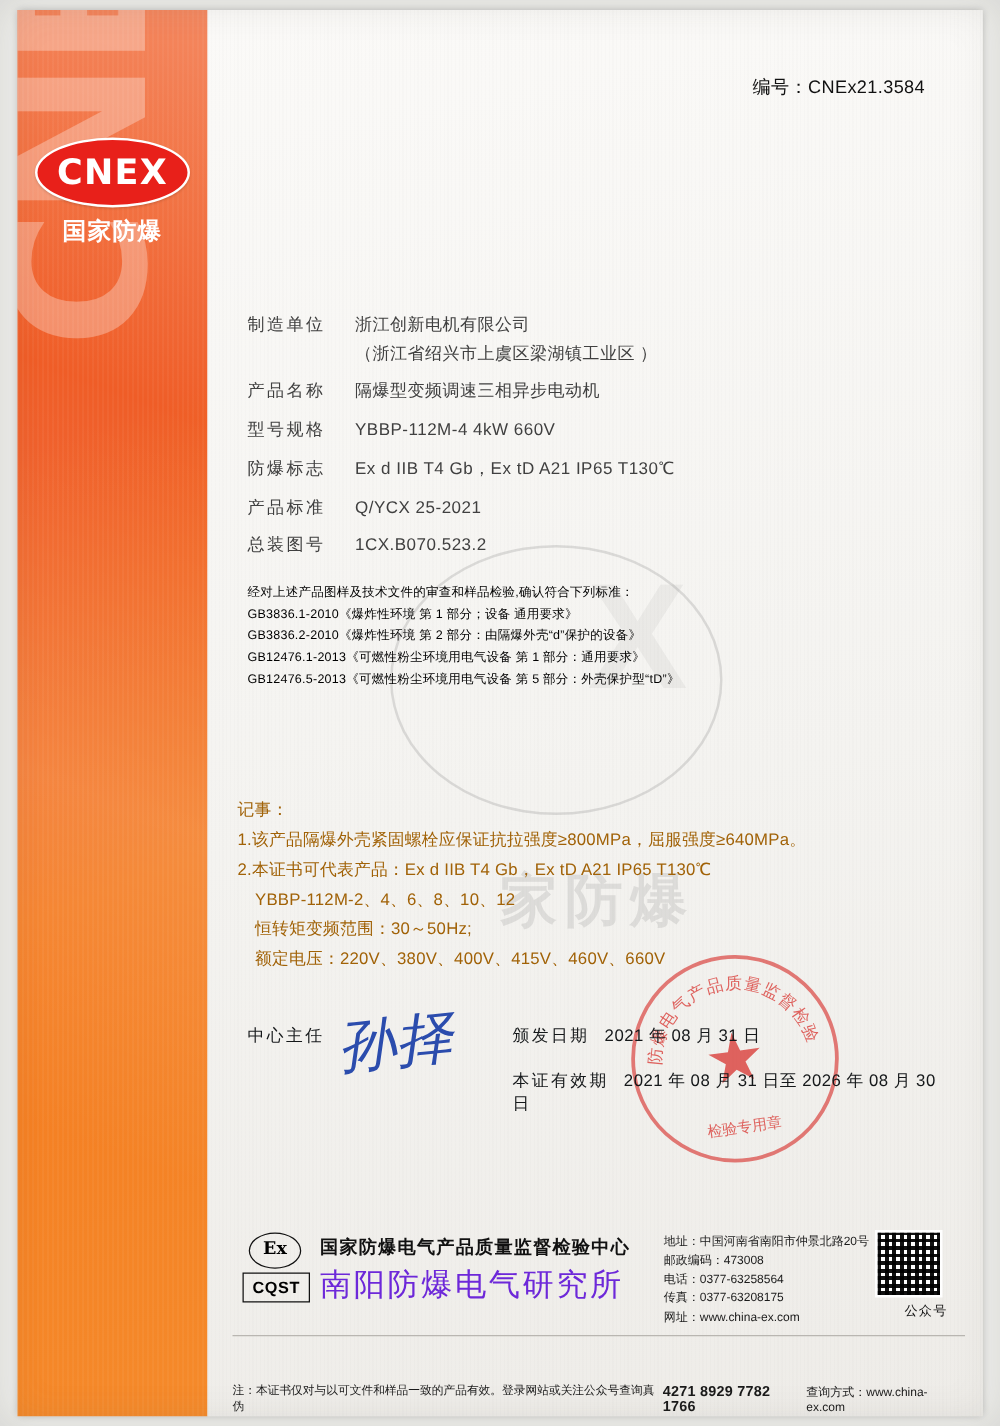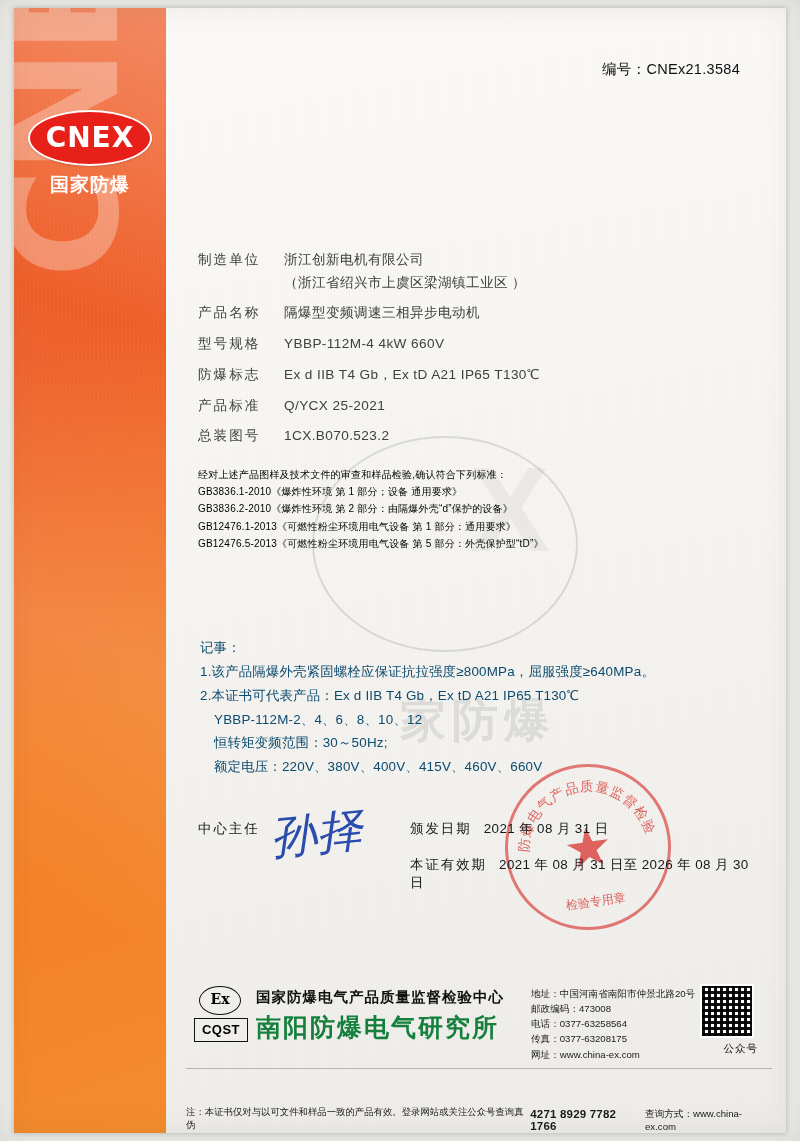--- a/index.html
+++ b/index.html
@@ -154,25 +154,25 @@
     width: 560px;
     font-size: 10px;
     line-height: 1.72;
     color: #000000;
     letter-spacing: 0.2px;
   }
 
   
   .notes {
     position: absolute;
-    left: 200px; top: 636px;
+    left: 190px; top: 636px;
     width: 560px;
     font-size: 13.4px;
     line-height: 1.78;
-    color: #0c4a6e;
+    color: #a16207;
     letter-spacing: 0.2px;
   }
   .notes .indent { padding-left: 14px; }
 
   
   .sign-area {
     position: absolute;
     left: 198px; top: 820px;
     width: 560px;
     font-size: 13.4px;
@@ -304,23 +304,23 @@
   }
   .footer-names .n1 {
     font-size: 14.5px;
     font-weight: 700;
     letter-spacing: 1px;
     color: #111;
   }
   .footer-names .n2 {
     margin-top: 4px;
     font-size: 25px;
-    font-weight: 700;
+    font-weight: 400;
     letter-spacing: 2px;
-    color: #15803d;
+    color: #6d28d9;
   }
   .footer-contact {
     position: absolute;
     left: 345px; top: 2px;
     font-size: 9.6px;
     line-height: 1.58;
     color: #1a1a1a;
   }
   .qr {
     position: absolute;

